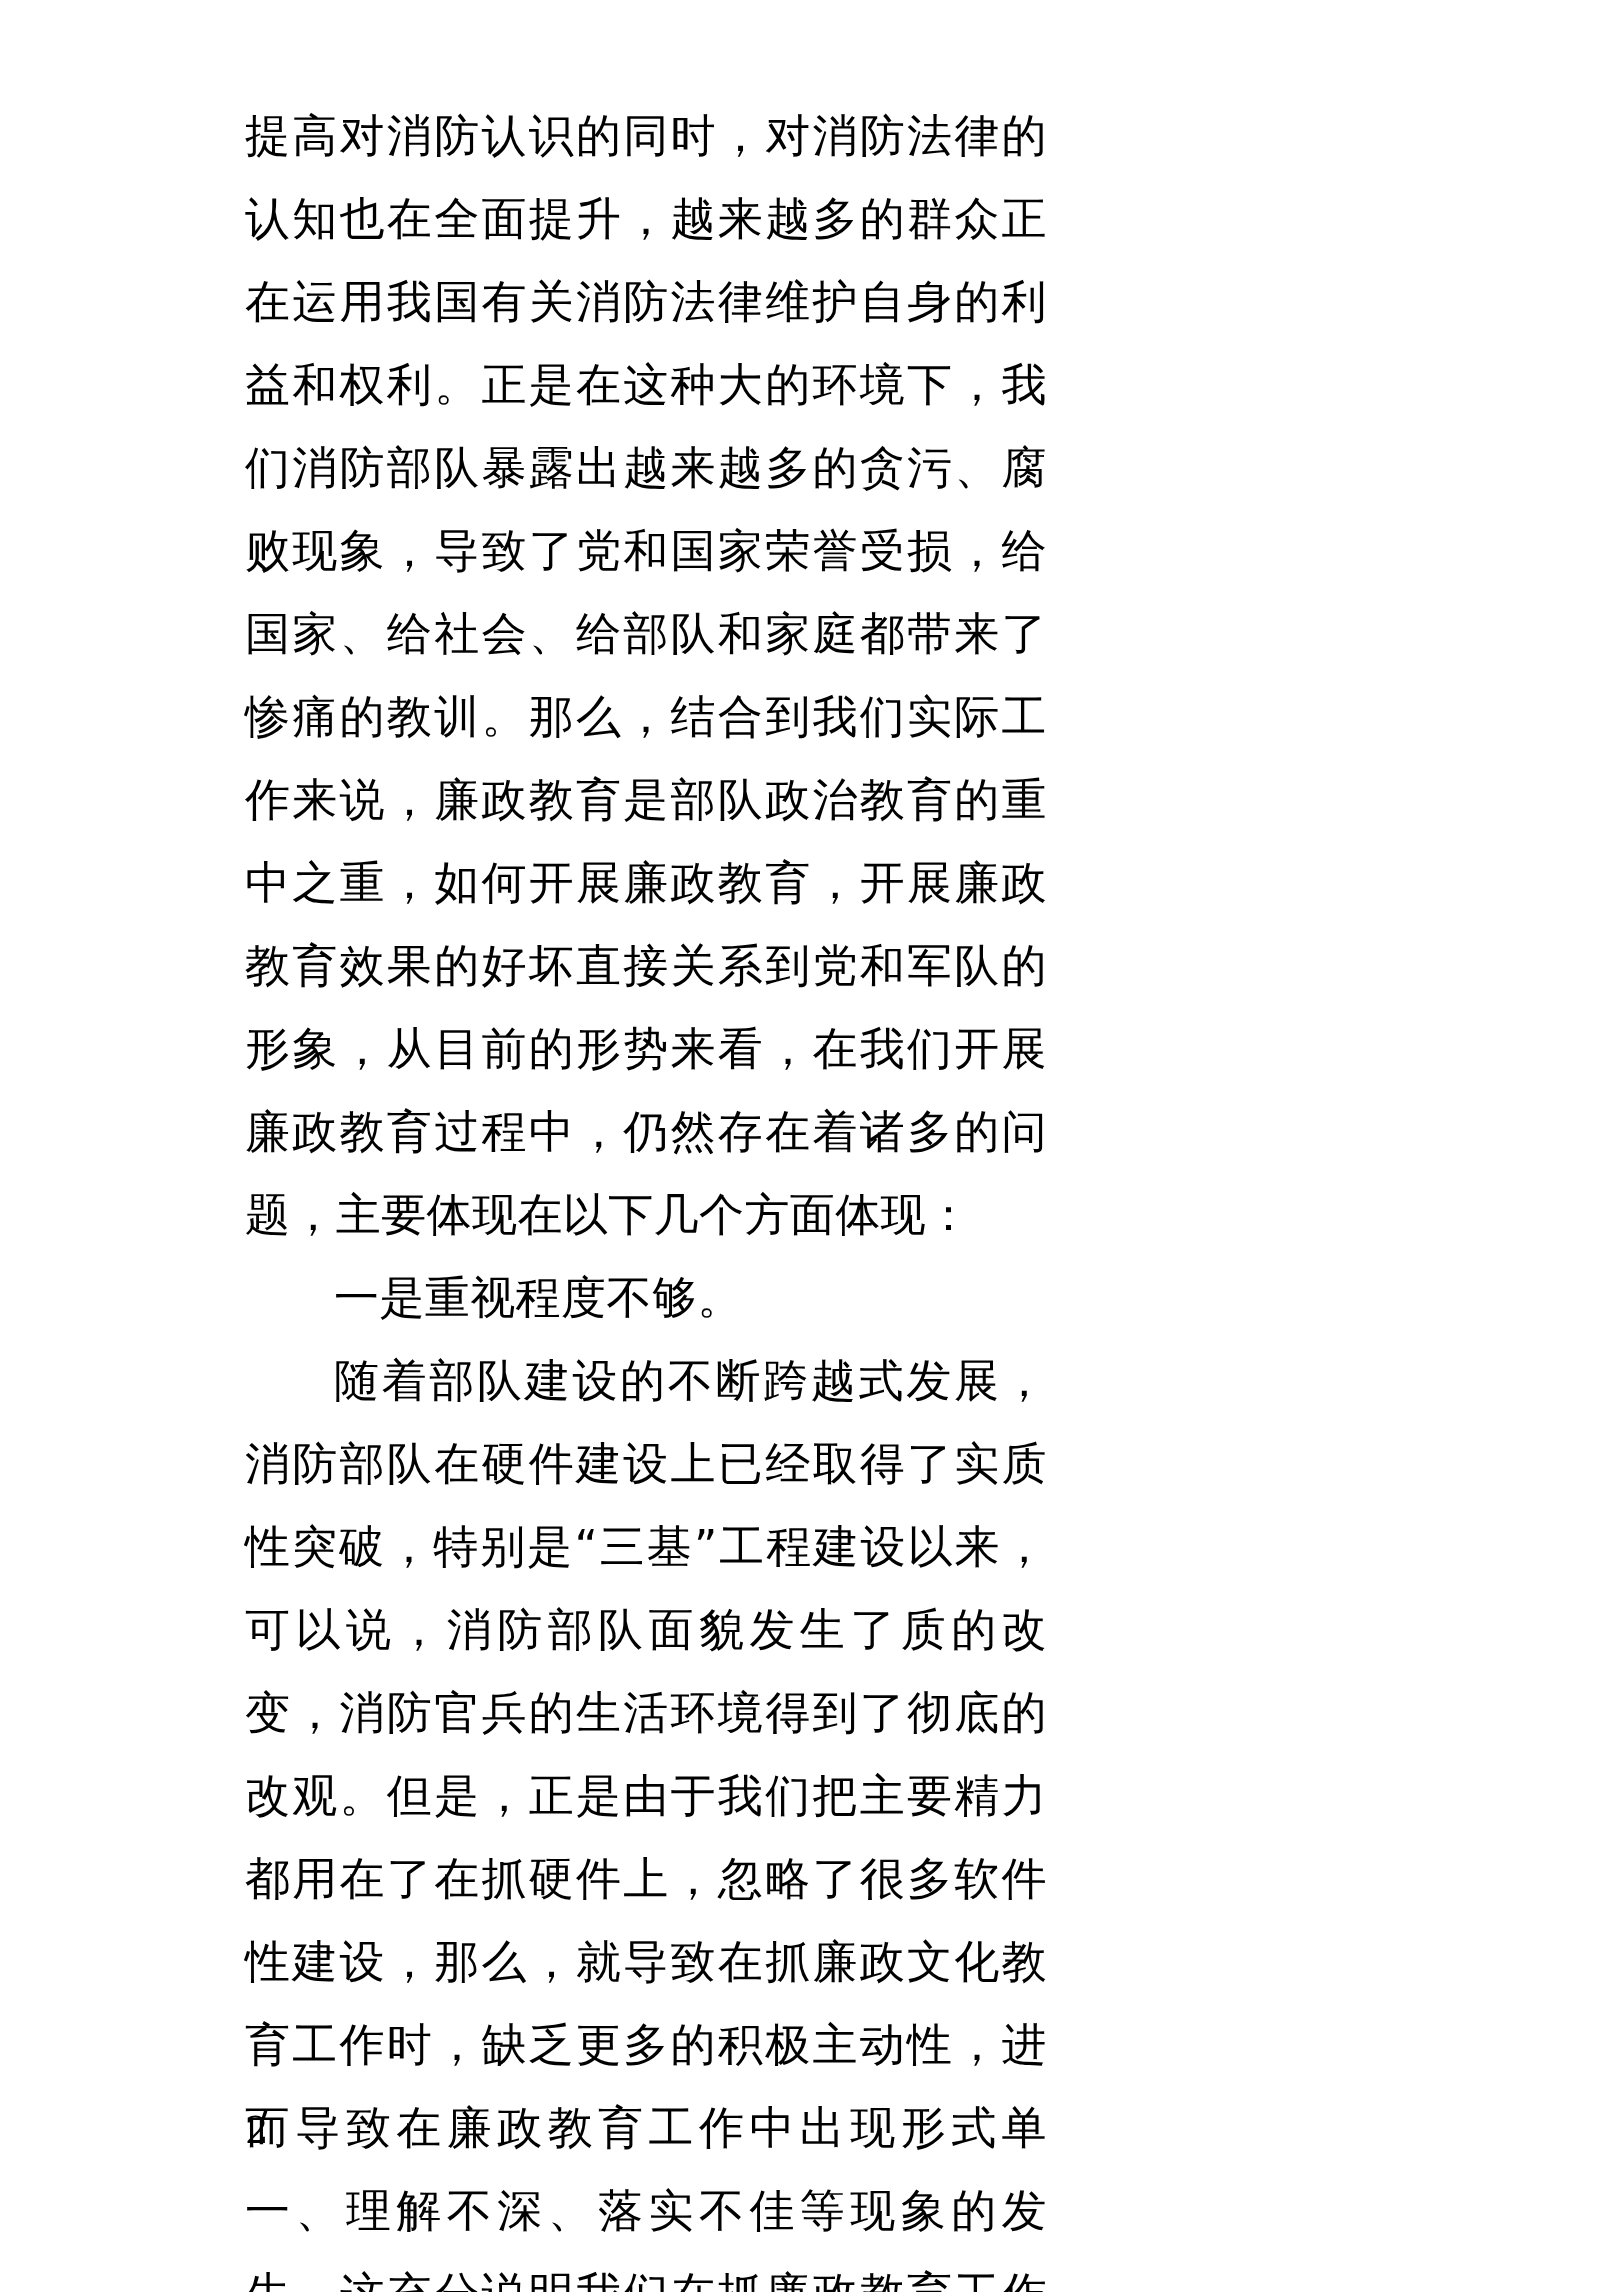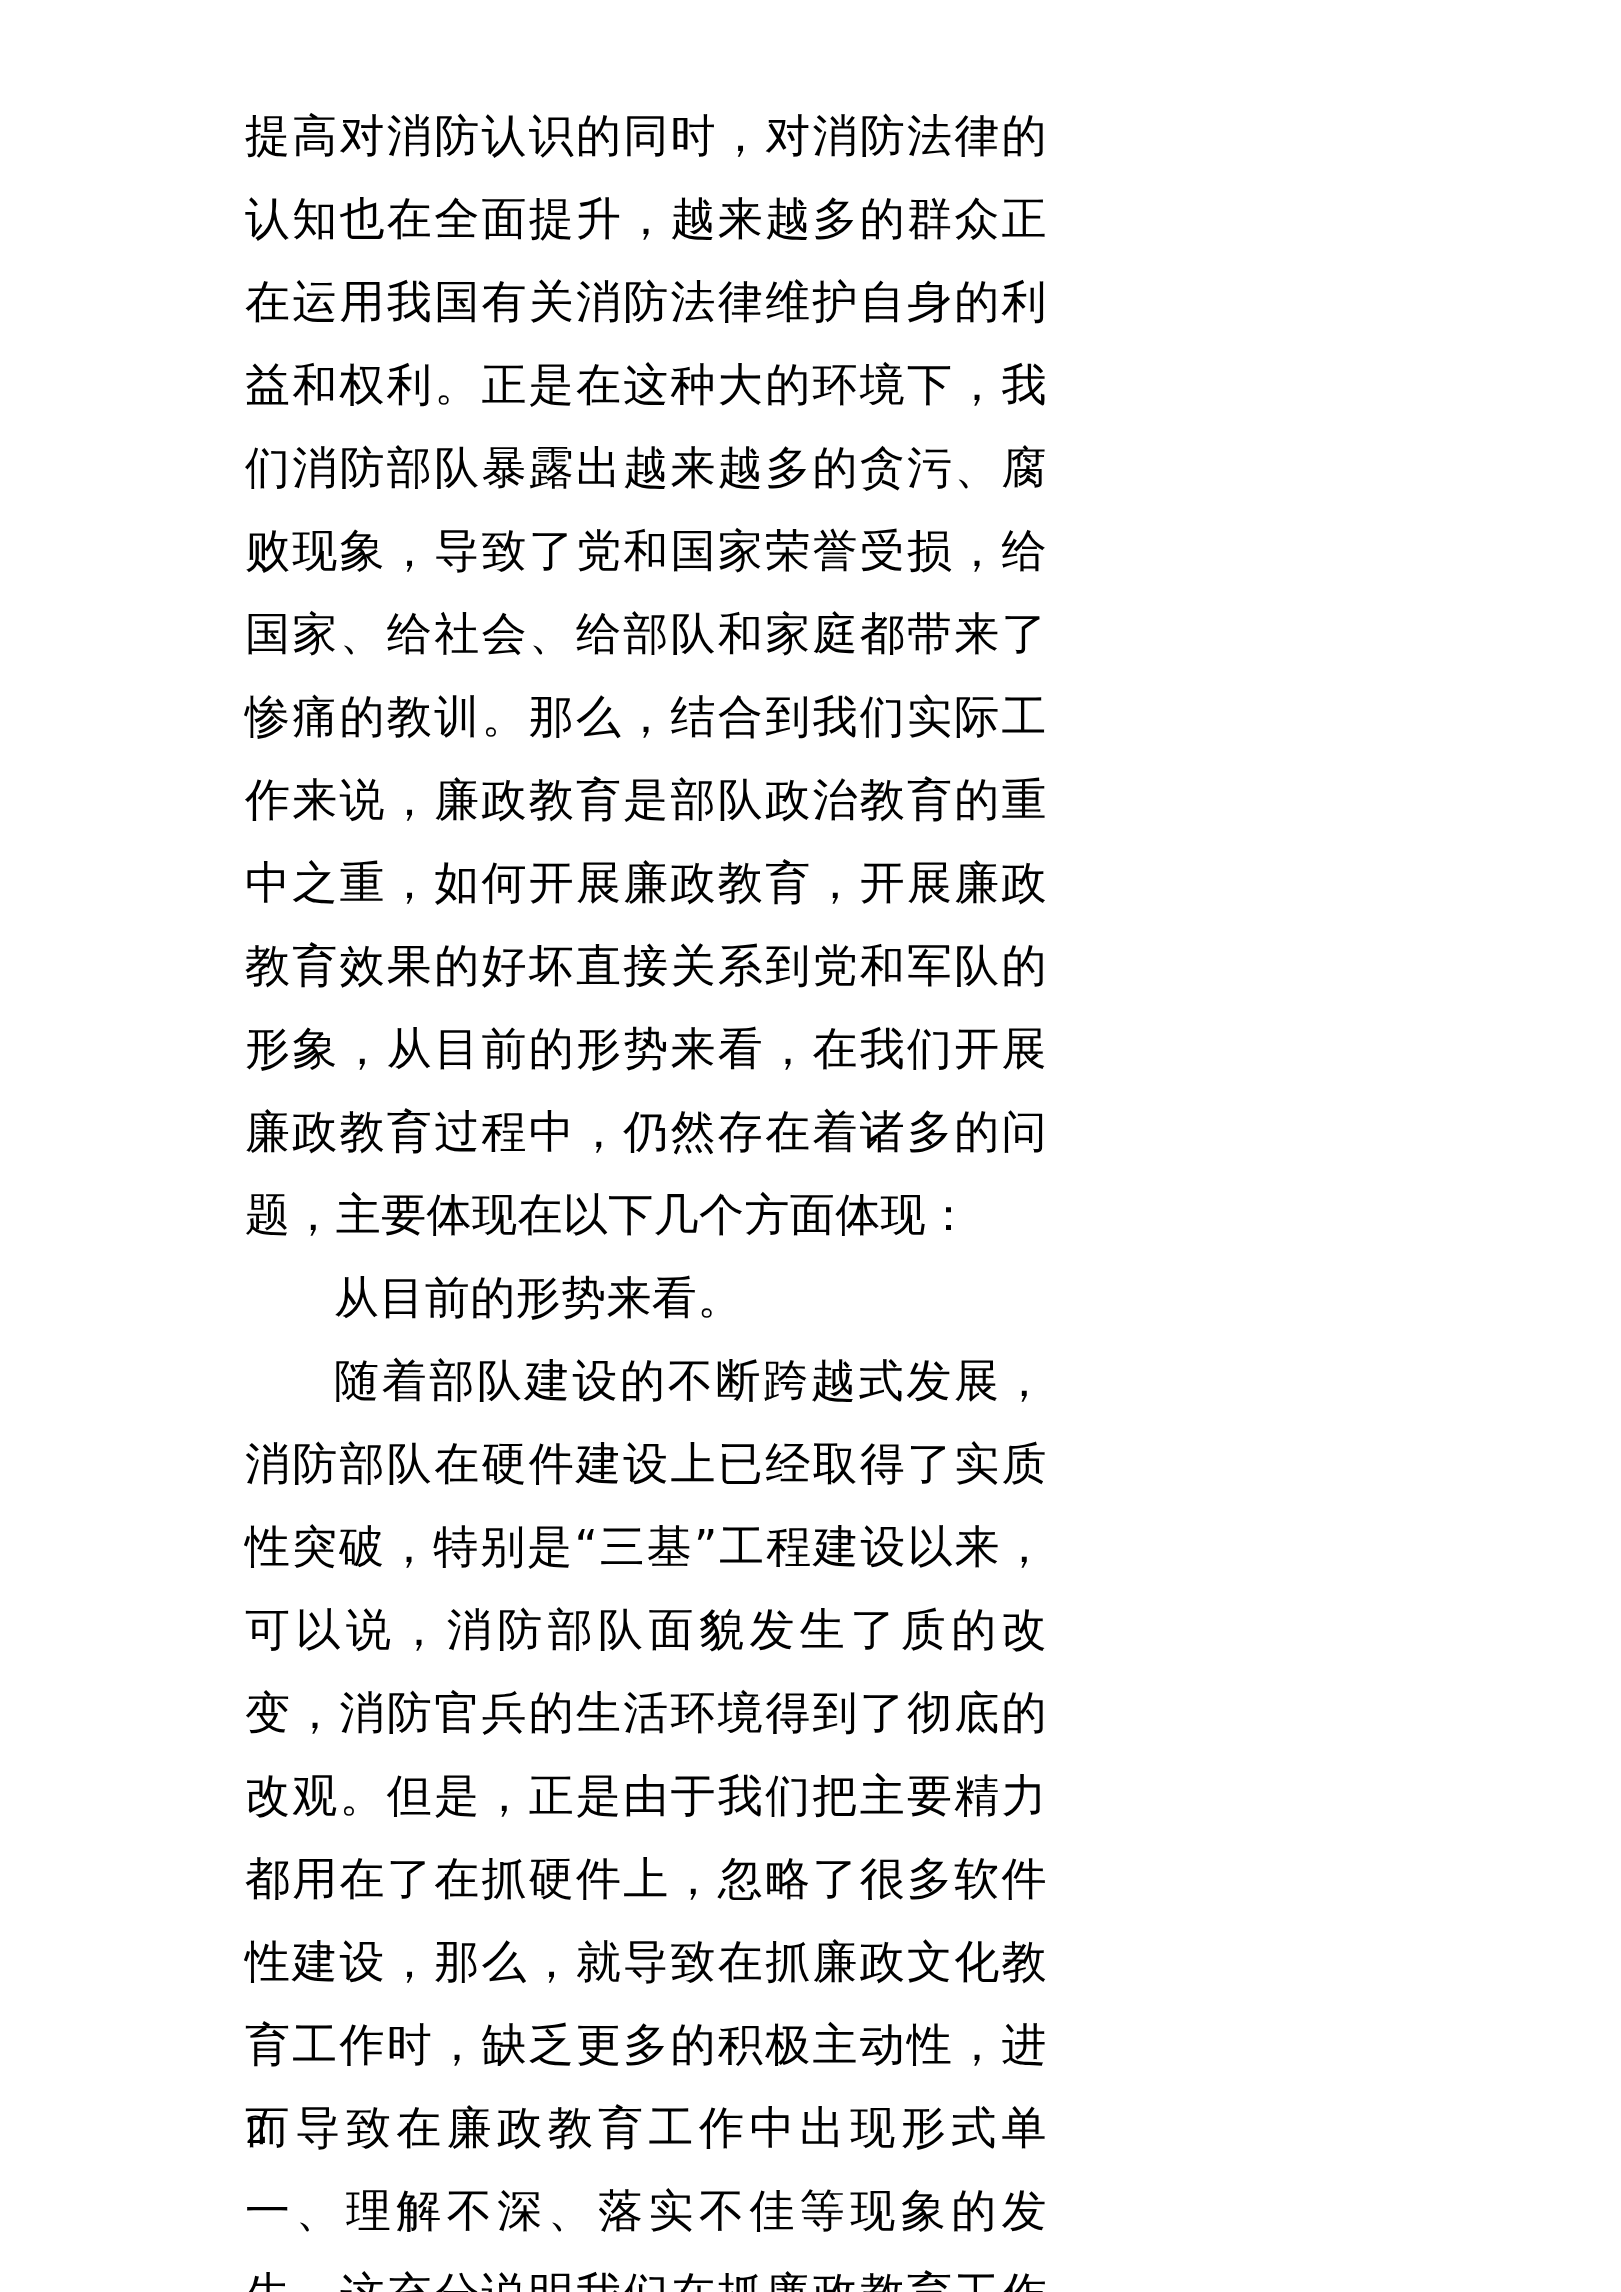--- a/index.html
+++ b/index.html
@@ -63,21 +63,21 @@
 </style>
 </head>
 <body>
 
 <div class="page">
 
   <div class="page-body">
 
     <p class="para">提高对消防认识的同时，对消防法律的认知也在全面提升，越来越多的群众正在运用我国有关消防法律维护自身的利益和权利。正是在这种大的环境下，我们消防部队暴露出越来越多的贪污、腐败现象，导致了党和国家荣誉受损，给国家、给社会、给部队和家庭都带来了惨痛的教训。那么，结合到我们实际工作来说，廉政教育是部队政治教育的重中之重，如何开展廉政教育，开展廉政教育效果的好坏直接关系到党和军队的形象，从目前的形势来看，在我们开展廉政教育过程中，仍然存在着诸多的问题，主要体现在以下几个方面体现：</p>
 
-    <div class="heading-line">从目前的形势来看。</div>
+    <div class="heading-line">一是重视程度不够。</div>
 
     <p class="para indent">随着部队建设的不断跨越式发展，消防部队在硬件建设上已经取得了实质性突破，特别是“三基”工程建设以来，可以说，消防部队面貌发生了质的改变，消防官兵的生活环境得到了彻底的改观。但是，正是由于我们把主要精力都用在了在抓硬件上，忽略了很多软件性建设，那么，就导致在抓廉政文化教育工作时，缺乏更多的积极主动性，进而导致在廉政教育工作中出现形式单一、理解不深、落实不佳等现象的发生，这充分说明我们在抓廉政教育工作的重视程度不够，没有将广大党员干部的思想提升到廉政高度上来，不能够时刻引起高度的警惕，才出现了这样那样的腐败问题。</p>
 
   </div>
 
   <div class="page-number">2</div>
 
 </div>
 
 

